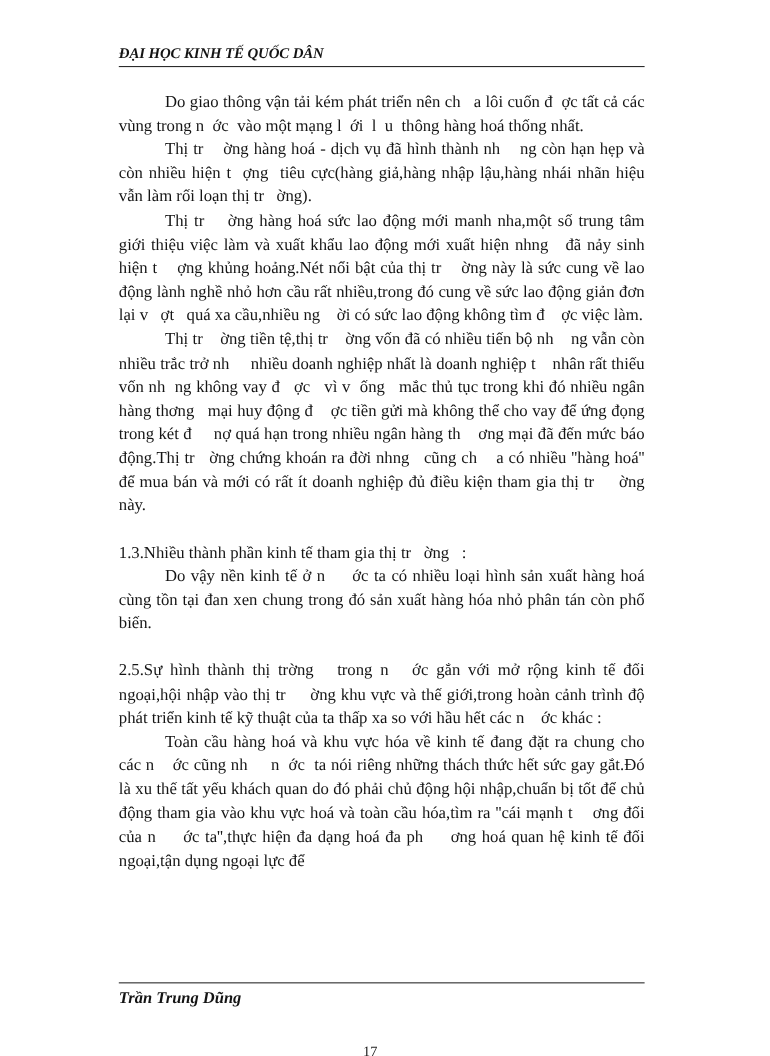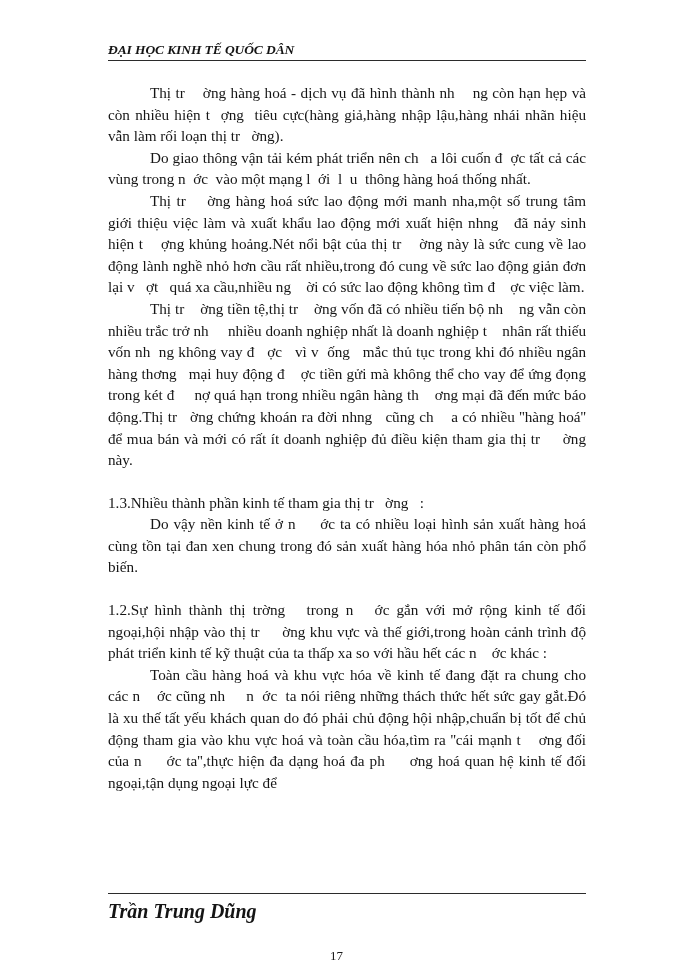--- a/index.html
+++ b/index.html
@@ -96,21 +96,21 @@
     width: 478px;
     height: 0;
     border-top: 1px solid #2b2b2b;
   }
   .footer-author {
     position: absolute;
     left: 0;
     top: 7px;
     font-style: italic;
     font-weight: 700;
-    font-size: 20px;
+    font-size: 15px;
     color: #141414;
     white-space: nowrap;
   }
   .footer-pageno {
     position: absolute;
     left: 222px;
     top: 9px;
     font-size: 13px;
     color: #1a1a1a;
     font-weight: 400;
@@ -121,27 +121,27 @@
 <body>
 
 <div class="page">
 
   <div class="header">
     <span class="header-title">ĐẠI HỌC KINH TẾ QUỐC DÂN</span>
     <div class="header-rule"></div>
   </div>
 
   <div class="body-block">
+    <p class="para indent">Do giao thông vận tải kém phát triển nên ch   a lôi cuốn đ  ợc tất cả các vùng trong n  ớc  vào một mạng l  ới  l  u  thông hàng hoá thống nhất.</p>
     <p class="para indent">Thị tr    ờng hàng hoá - dịch vụ đã hình thành nh    ng còn hạn hẹp và còn nhiều hiện t  ợng  tiêu cực(hàng giả,hàng nhập lậu,hàng nhái nhãn hiệu vẫn làm rối loạn thị tr   ờng).</p>
-    <p class="para indent">Do giao thông vận tải kém phát triển nên ch   a lôi cuốn đ  ợc tất cả các vùng trong n  ớc  vào một mạng l  ới  l  u  thông hàng hoá thống nhất.</p>
     <p class="para indent">Thị tr    ờng hàng hoá sức lao động mới manh nha,một số trung tâm giới thiệu việc làm và xuất khẩu lao động mới xuất hiện nhng   đã nảy sinh hiện t    ợng khủng hoảng.Nét nổi bật của thị tr    ờng này là sức cung về lao động lành nghề nhỏ hơn cầu rất nhiều,trong đó cung về sức lao động giản đơn lại v   ợt   quá xa cầu,nhiều ng    ời có sức lao động không tìm đ    ợc việc làm.</p>
     <p class="para indent">Thị tr    ờng tiền tệ,thị tr    ờng vốn đã có nhiều tiến bộ nh    ng vẫn còn nhiều trắc trở nh     nhiều doanh nghiệp nhất là doanh nghiệp t    nhân rất thiếu vốn nh  ng không vay đ   ợc   vì v  ống   mắc thủ tục trong khi đó nhiều ngân hàng thơng   mại huy động đ    ợc tiền gửi mà không thể cho vay để ứng đọng trong két đ     nợ quá hạn trong nhiều ngân hàng th    ơng mại đã đến mức báo động.Thị tr   ờng chứng khoán ra đời nhng   cũng ch    a có nhiều ''hàng hoá'' để mua bán và mới có rất ít doanh nghiệp đủ điều kiện tham gia thị tr     ờng này.</p>
     <p class="para flush">1.3.Nhiều thành phần kinh tế tham gia thị tr   ờng   :</p>
     <p class="para indent">Do vậy nền kinh tế ở n     ớc ta có nhiều loại hình sản xuất hàng hoá cùng tồn tại đan xen chung trong đó sản xuất hàng hóa nhỏ phân tán còn phổ biến.</p>
-    <p class="para flush">1.2.Sự hình thành thị trờng   trong n   ớc gắn với mở rộng kinh tế đối ngoại,hội nhập vào thị tr     ờng khu vực và thế giới,trong hoàn cảnh trình độ phát triển kinh tế kỹ thuật của ta thấp xa so với hầu hết các n    ớc khác :</p>
+    <p class="para flush">2.5.Sự hình thành thị trờng   trong n   ớc gắn với mở rộng kinh tế đối ngoại,hội nhập vào thị tr     ờng khu vực và thế giới,trong hoàn cảnh trình độ phát triển kinh tế kỹ thuật của ta thấp xa so với hầu hết các n    ớc khác :</p>
     <p class="para indent">Toàn cầu hàng hoá và khu vực hóa về kinh tế đang đặt ra chung cho các n    ớc cũng nh     n  ớc  ta nói riêng những thách thức hết sức gay gắt.Đó là xu thế tất yếu khách quan do đó phải chủ động hội nhập,chuẩn bị tốt để chủ động tham gia vào khu vực hoá và toàn cầu hóa,tìm ra ''cái mạnh t    ơng đối của n     ớc ta'',thực hiện đa dạng hoá đa ph     ơng hoá quan hệ kinh tế đối ngoại,tận dụng ngoại lực để</p>
   </div>
 
   <div class="footer">
     <div class="footer-rule"></div>
     <span class="footer-author">Trần Trung Dũng</span>
     <span class="footer-pageno">17</span>
   </div>
 
 </div>

